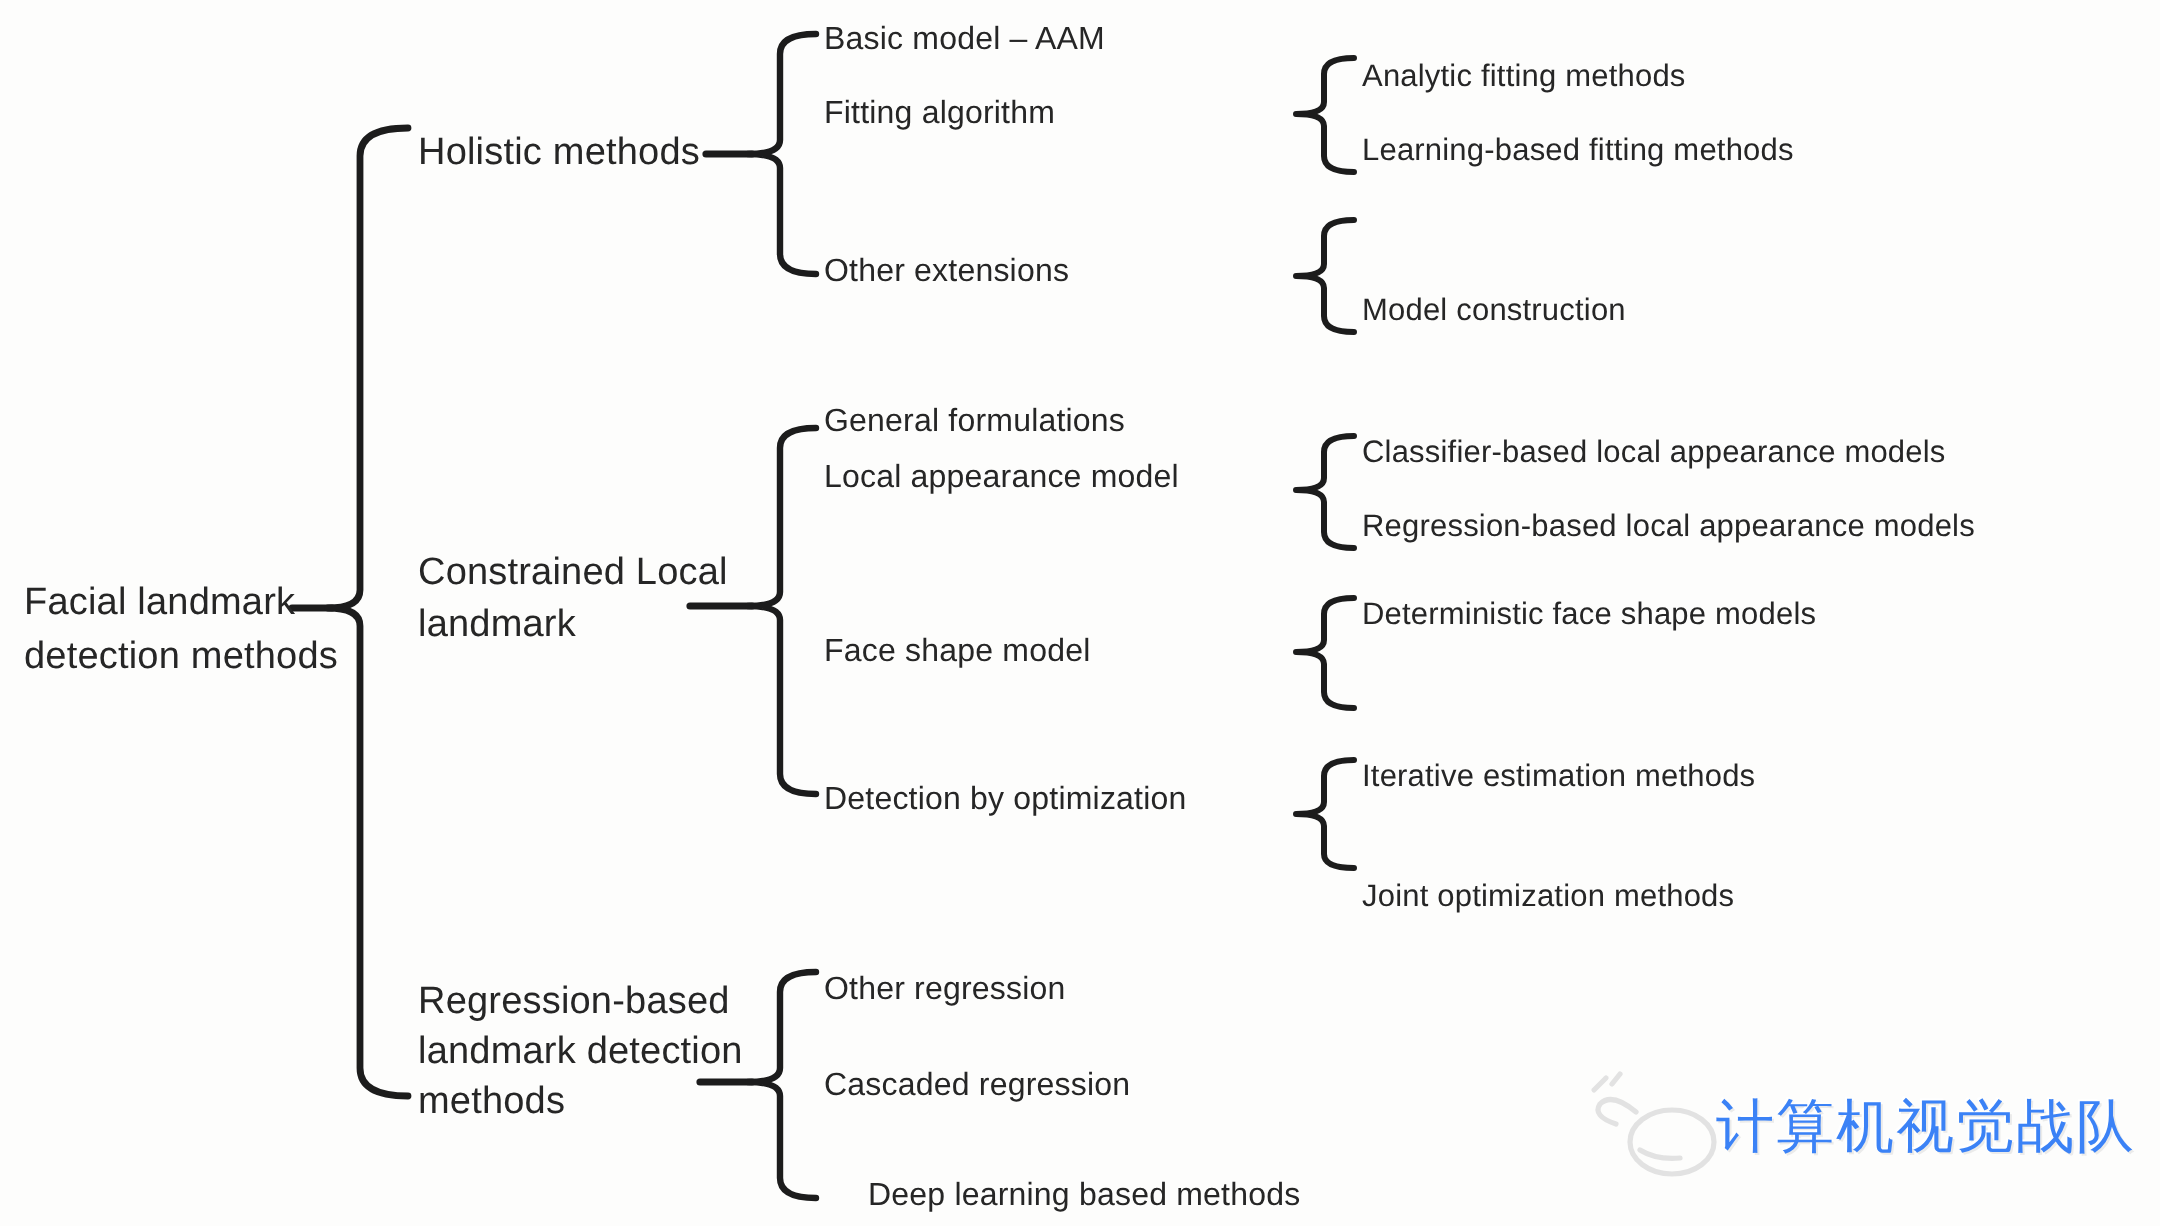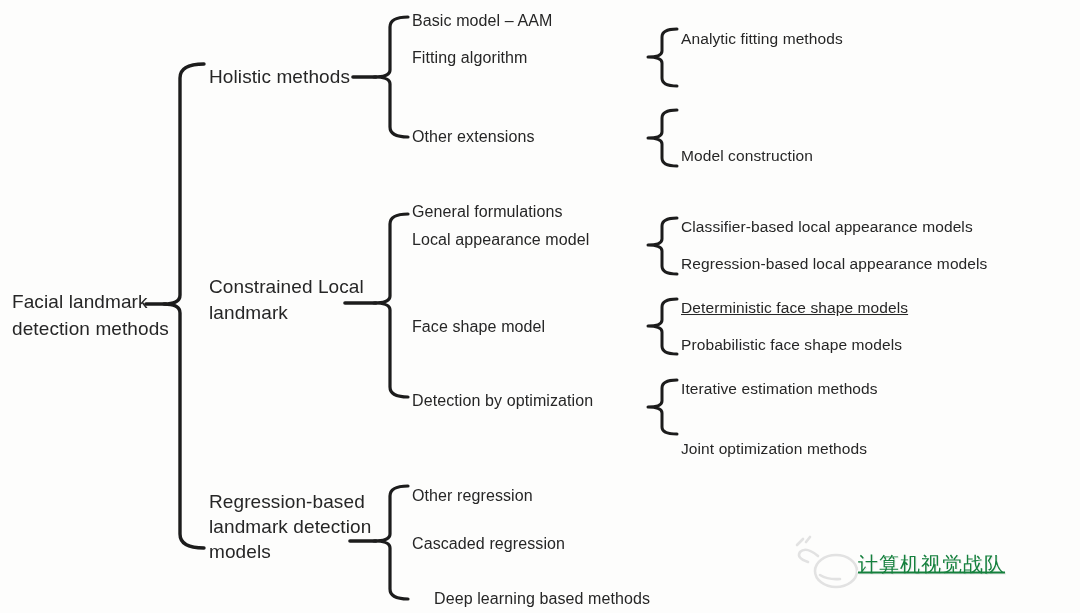--- a/index.html
+++ b/index.html
@@ -21,26 +21,25 @@
   .n0{font-size:19px;line-height:27px;width:176px;}
   .n1{font-size:19px;}
   .n1.wrap2{line-height:26px;width:168px;}
   .n1.wrap3{line-height:25px;width:176px;}
   .n1.single{white-space:nowrap;}
   .n2{font-size:16px;white-space:nowrap;}
   .n3{font-size:15.5px;white-space:nowrap;}
   .watermark{
     position:absolute;
     transform:translateY(-50%);
-    font-size:20px;
-    color:#15803d;
+    font-size:29px;
+    color:#3b82f6;
     text-shadow:-1px -1px 0 rgba(255,255,255,0.95), 1px 1px 0 rgba(200,200,200,0.35);
     white-space:nowrap;
     letter-spacing:1px;
-    text-decoration:underline;
   }
 </style>
 </head>
 <body>
 
 <div id="canvas">
 
   <svg id="lines" viewBox="0 0 1080 613" xmlns="http://www.w3.org/2000/svg" fill="none">
 
     <path d="M146,304 L166,304" stroke="#1c1c1c" stroke-width="3.6" stroke-linecap="round"></path>
@@ -66,37 +65,37 @@
       <path d="M797,545 L803,539"></path>
       <path d="M806,542 L810,537"></path>
       <path d="M820,575 Q828,580 840,579"></path>
     </g>
   </svg>
 
   <div class="label n0" style="left:12px;top:315px;">Facial landmark detection methods</div>
 
   <div class="label n1 single" style="left:209px;top:77px;">Holistic methods</div>
   <div class="label n1 wrap2" style="left:209px;top:300px;">Constrained Local landmark</div>
-  <div class="label n1 wrap3" style="left:209px;top:526px;">Regression-based landmark detection models</div>
+  <div class="label n1 wrap3" style="left:209px;top:526px;">Regression-based landmark detection methods</div>
 
   <div class="label n2" style="left:412px;top:21px;">Basic model – AAM</div>
   <div class="label n2" style="left:412px;top:58px;">Fitting algorithm</div>
   <div class="label n2" style="left:412px;top:137px;">Other extensions</div>
   <div class="label n2" style="left:412px;top:212px;">General formulations</div>
   <div class="label n2" style="left:412px;top:240px;">Local appearance model</div>
   <div class="label n2" style="left:412px;top:327px;">Face shape model</div>
   <div class="label n2" style="left:412px;top:401px;">Detection by optimization</div>
   <div class="label n2" style="left:412px;top:496px;">Other regression</div>
   <div class="label n2" style="left:412px;top:544px;">Cascaded regression</div>
   <div class="label n2" style="left:434px;top:599px;">Deep learning based methods</div>
 
   <div class="label n3" style="left:681px;top:39px;">Analytic fitting methods</div>
+  <div class="label n3" style="left:681px;top:76px;">Learning-based fitting methods</div>
   <div class="label n3" style="left:681px;top:156px;">Model construction</div>
   <div class="label n3" style="left:681px;top:227px;">Classifier-based local appearance models</div>
   <div class="label n3" style="left:681px;top:264px;">Regression-based local appearance models</div>
-  <div class="label n3" style="left:681px;top:308px;text-decoration:underline;">Deterministic face shape models</div>
-  <div class="label n3" style="left:681px;top:345px;">Probabilistic face shape models</div>
+  <div class="label n3" style="left:681px;top:308px;">Deterministic face shape models</div>
   <div class="label n3" style="left:681px;top:389px;">Iterative estimation methods</div>
   <div class="label n3" style="left:681px;top:425px;margin-top:24px;">Joint optimization methods</div>
 
   <div class="watermark" style="left:858px;top:564px;">计算机视觉战队</div>
 
 </div>
 
 </body></html>

